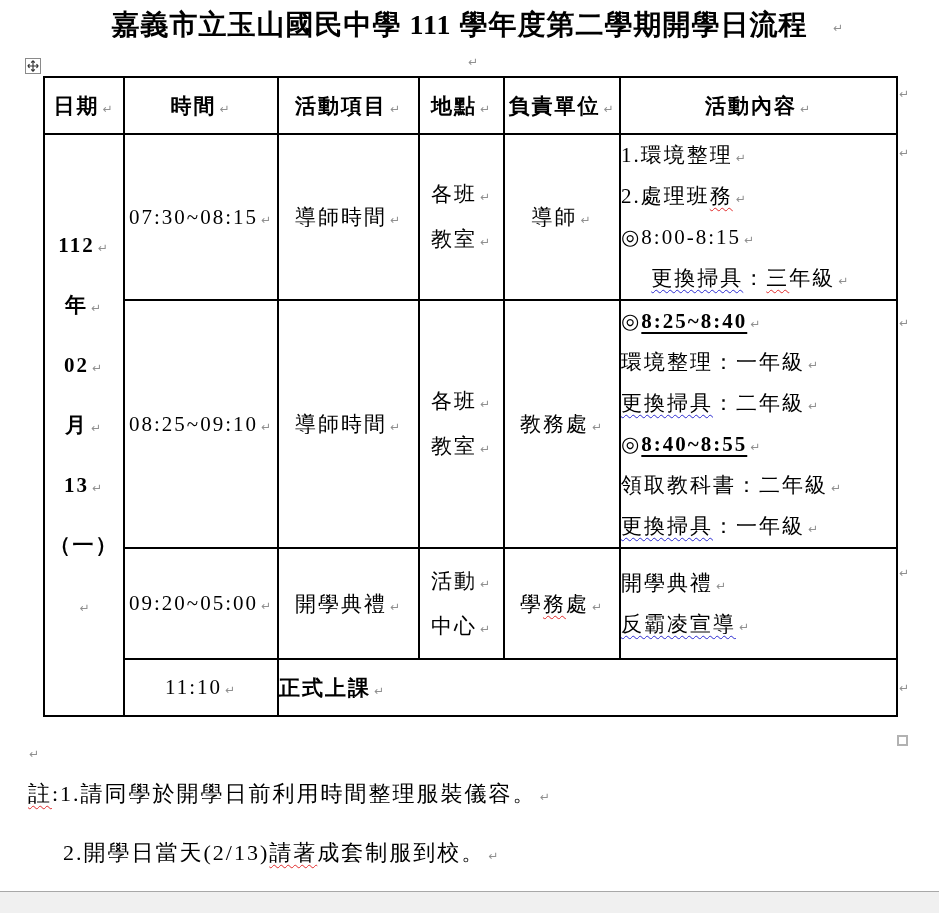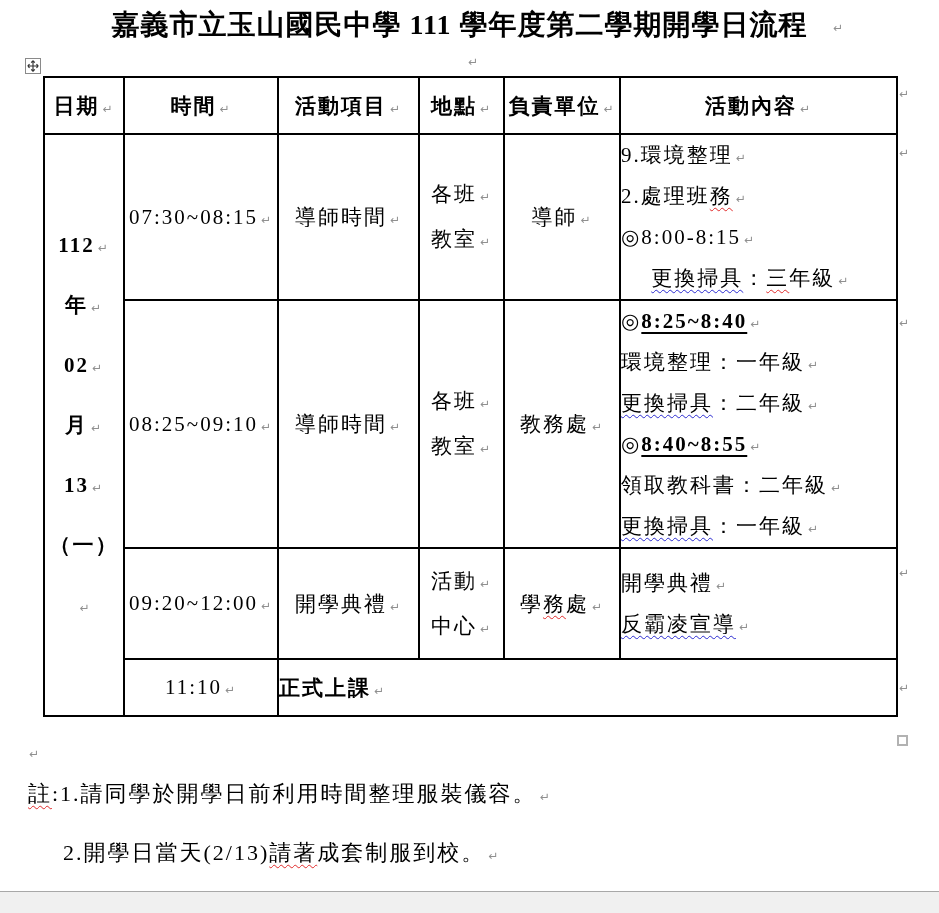--- a/index.html
+++ b/index.html
@@ -110,21 +110,21 @@
       <div class="dline"><span>（一）</span><span class="pm">↵</span></div>
     </td>
     <td class="time-cell"><span>07:30~08:15</span><span class="pm">↵</span></td>
     <td class="c-center"><span>導師時間</span><span class="pm">↵</span></td>
     <td class="c-center">
       <div class="lline"><span>各班</span><span class="pm">↵</span></div>
       <div class="lline"><span>教室</span><span class="pm">↵</span></div>
     </td>
     <td class="c-center"><span>導師</span><span class="pm">↵</span></td>
     <td class="content-cell">
-          <div class="cline"><span>9.環境整理</span><span class="pm">↵</span></div>
+          <div class="cline"><span>1.環境整理</span><span class="pm">↵</span></div>
           <div class="cline"><span>2.處理班</span><span class="sq-red">務</span><span class="pm">↵</span></div>
           <div class="cline"><span>◎8:00-8:15</span><span class="pm">↵</span></div>
           <div class="cline"><span>　 </span><span class="sq-blue">更換掃具</span><span>：</span><span class="sq-red">三</span><span>年級</span><span class="pm">↵</span></div>
         </td>
   </tr>
   <tr class="r2">
     <td class="time-cell"><span>08:25~09:10</span><span class="pm">↵</span></td>
     <td class="c-center"><span>導師時間</span><span class="pm">↵</span></td>
     <td class="c-center">
       <div class="lline"><span>各班</span><span class="pm">↵</span></div>
@@ -134,21 +134,21 @@
     <td class="content-cell">
           <div class="cline"><span class="b">◎</span><span class="b u">8:25~8:40</span><span class="pm">↵</span></div>
           <div class="cline"><span>環境整理：一年級</span><span class="pm">↵</span></div>
           <div class="cline"><span class="sq-blue">更換掃具</span><span>：二年級</span><span class="pm">↵</span></div>
           <div class="cline"><span class="b">◎</span><span class="b u">8:40~8:55</span><span class="pm">↵</span></div>
           <div class="cline"><span>領取教科書：二年級</span><span class="pm">↵</span></div>
           <div class="cline"><span class="sq-blue">更換掃具</span><span>：一年級</span><span class="pm">↵</span></div>
         </td>
   </tr>
   <tr class="r3">
-    <td class="time-cell"><span>09:20~12:00</span><span class="pm">↵</span></td>
+    <td class="time-cell"><span>09:20~05:00</span><span class="pm">↵</span></td>
     <td class="c-center"><span>開學典禮</span><span class="pm">↵</span></td>
     <td class="c-center">
       <div class="lline"><span>活動</span><span class="pm">↵</span></div>
       <div class="lline"><span>中心</span><span class="pm">↵</span></div>
     </td>
     <td class="c-center"><span>學</span><span class="sq-red">務</span><span>處</span><span class="pm">↵</span></td>
     <td class="content-cell">
           <div class="cline"><span>開學典禮</span><span class="pm">↵</span></div>
           <div class="cline"><span class="sq-blue">反霸凌宣導</span><span class="pm">↵</span></div>
         </td>

